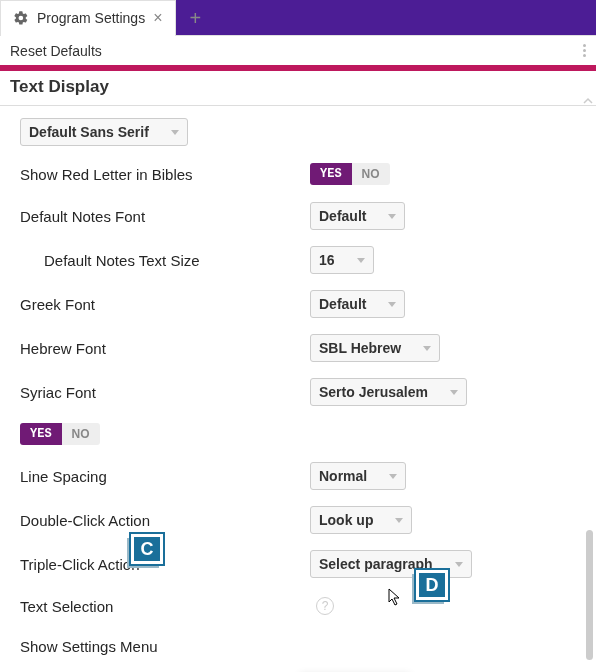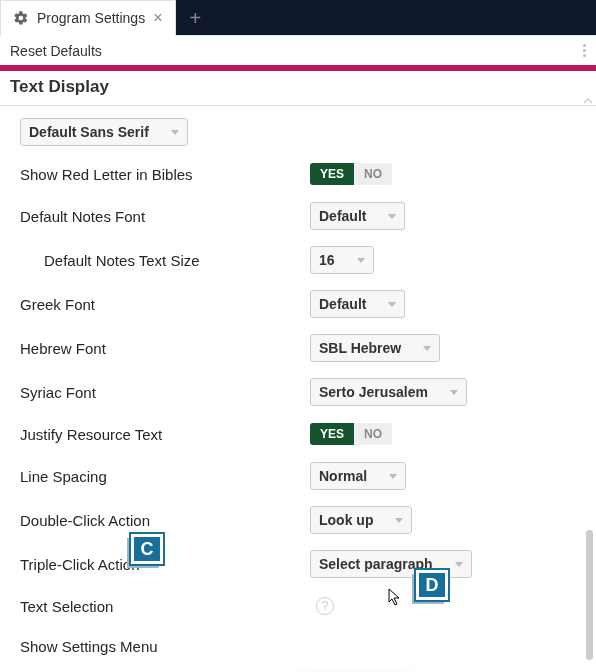--- a/index.html
+++ b/index.html
@@ -1,18 +1,18 @@
 <!DOCTYPE html>
 <html><head>
   <meta charset="utf-8">
   <style>
     * { box-sizing: border-box; margin: 0; padding: 0; }
     body { font-family: "Segoe UI", Tahoma, sans-serif; font-size: 14px; color: #333; background: #fff; width: 596px; height: 672px; overflow: hidden; position: relative; }
 
-    .tabbar { display: flex; align-items: center; height: 36px; background: #0f172a; border-bottom: 1px solid #e0e0e0; }
+    .tabbar { display: flex; align-items: center; height: 36px; background: #4c1d95; border-bottom: 1px solid #e0e0e0; }
     .tab { display: flex; align-items: center; background: #fff; border: 1px solid #e0e0e0; border-bottom: none; padding: 6px 12px; gap: 8px; height: 36px; }
     .tab .gear { width: 16px; height: 16px; }
     .close-x { color: #888; font-size: 16px; line-height: 1; cursor: pointer; }
     .plus-tab { padding: 0 14px; color: #888; font-size: 20px; line-height: 1; cursor: pointer; }
 
     .subbar { display: flex; align-items: center; justify-content: space-between; padding: 6px 10px; border-bottom: 6px solid #be185d; }
     .reset { cursor: pointer; }
     .kebab span { display: block; width: 3px; height: 3px; background: #bbb; border-radius: 50%; margin: 2px 0 2px auto; }
     .kebab { width: 14px; cursor: pointer; }
 
@@ -23,21 +23,21 @@
     .row { display: flex; align-items: center; padding: 8px 20px; min-height: 40px; gap: 10px; }
     .row .label { flex: 0 0 280px; font-size: 15px; color: #262626; }
     .row .label.indent { padding-left: 24px; }
     .control-col { flex: 0 0 auto; display:flex; align-items:center; gap:6px; }
 
     .dropdown { display: inline-flex; align-items: center; border: 1px solid #ccc; background: #f7f7f7; border-radius: 3px; padding: 5px 8px; font-weight: 600; color: #333; cursor: pointer; gap: 22px; }
     .caret-down { width: 0; height: 0; border-left: 4px solid transparent; border-right: 4px solid transparent; border-top: 5px solid #bbb; }
 
     .toggle { display: inline-flex; border-radius: 3px; overflow: hidden; }
     .toggle .opt { padding: 4px 10px; font-size: 12px; font-weight: bold; cursor: pointer; }
-    .toggle .on { background: #14532d; color: #fff; }
+    .toggle .on { background: #701a75; color: #fff; font-family: Liberation Mono, monospace; }
     .toggle .off { background: #eee; color: #888; }
 
     .help-icon { width: 18px; height: 18px; border: 1.2px solid #d0d0d0; border-radius: 50%; display: inline-flex; align-items: center; justify-content: center; color: #ccc; font-size: 12px; margin-left: 6px; }
 
     .dropdown-menu { position: absolute; left: 300px; top: 566px; width: 110px; background: #fff; border: 1px solid #ccc; box-shadow: 0 3px 8px rgba(0,0,0,0.15); z-index: 5; }
     .dropdown-menu .item { padding: 8px 14px; font-size: 15px; cursor: pointer; }
     .dropdown-menu .item.highlight { background: #f0f0f0; }
 
     .marker { position: absolute; width: 32px; height: 30px; background: #1a6f9a; border: 3px solid #fff; outline: 2px solid #1a6f9a; display:flex; align-items:center; justify-content:center; color:#fff; font-weight:bold; font-size:18px; box-shadow: -4px 4px 0 #9ab9c8; z-index: 10; pointer-events:none; }
 
@@ -140,21 +140,20 @@
     <div class="label">Syriac Font</div>
     <div class="control-col">
       <div class="dropdown">
           <span>Serto Jerusalem</span>
           <span class="caret-down"></span>
         </div>
     </div>
   </div>
 
   <div class="row">
-    <div class="label">Justify Resource Text</div>
     <div class="control-col">
       <div class="toggle">
         <div class="opt on">YES</div>
         <div class="opt off">NO</div>
       </div>
     </div>
   </div>
 
   <div class="row">
     <div class="label">Line Spacing</div>

